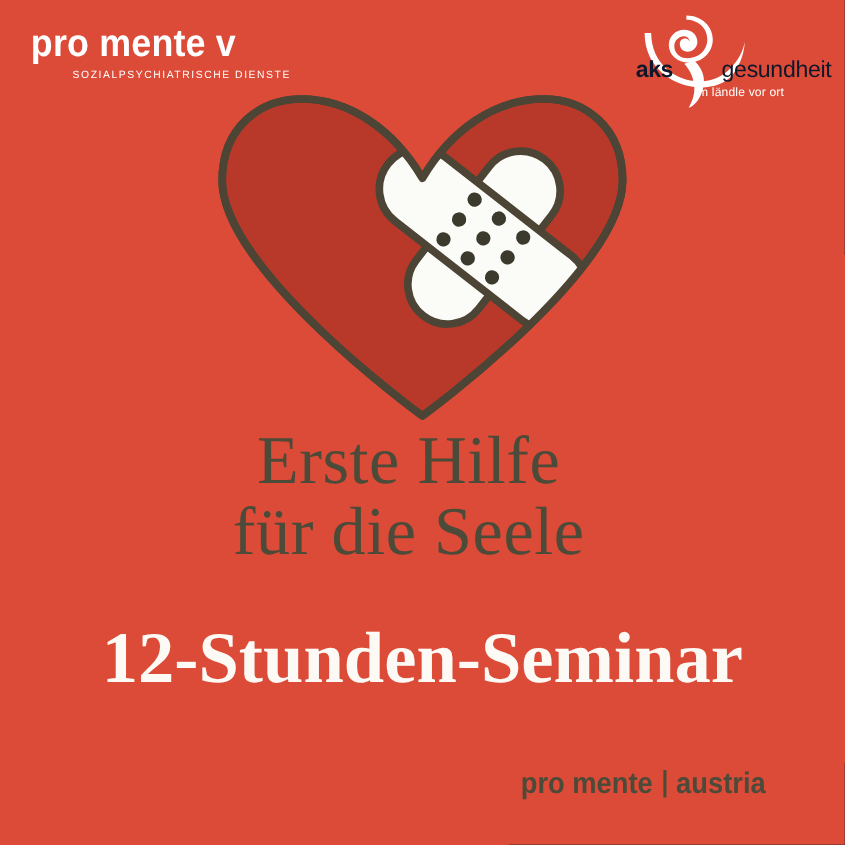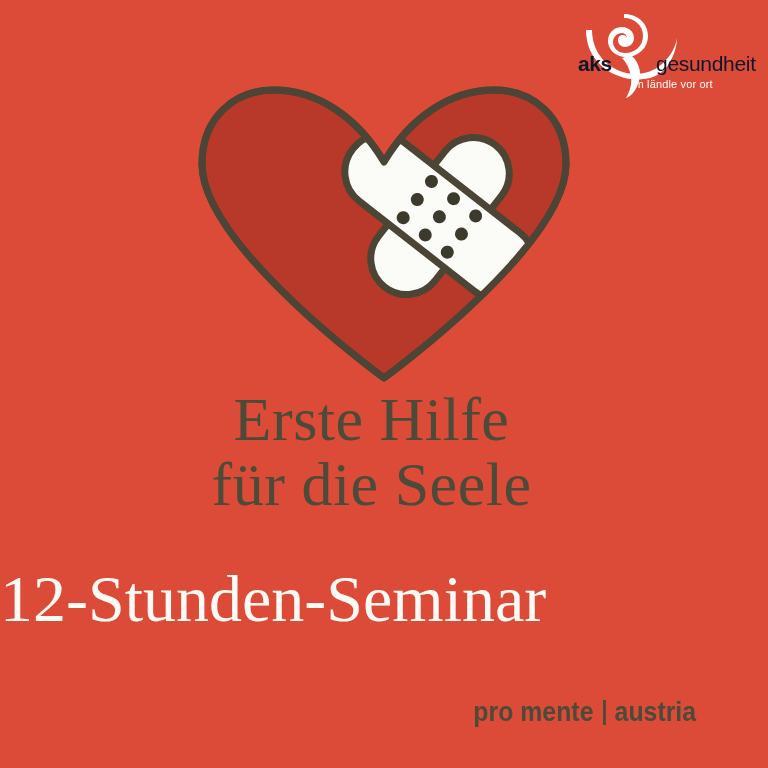--- a/index.html
+++ b/index.html
@@ -129,23 +129,24 @@
   }
   #headline .hl-line { display: block; white-space: nowrap; }
   #headline .hl-line-2 { margin-top: 2px; }
 
   
   #subtitle {
     position: absolute;
     left: 0;
     top: 566px;
     width: 768px;
+    text-align: center;
     color: #fdfaf6;
     font-family: "Liberation Serif", serif;
-    font-weight: 400;
+    font-weight: 700;
     font-size: 66px;
     line-height: 1;
     letter-spacing: 0px;
     white-space: nowrap;
   }
 
   
   #pma-logo {
     position: absolute;
     right: 72px;
@@ -166,20 +167,24 @@
     background: #4c4a38;
     vertical-align: -4px;
     margin: 0 10px;
   }
 </style>
 </head>
 <body>
 
 <div id="poster">
 
+  <div id="pm-logo">
+    <span class="pm-word">pro mente v</span>
+    <span class="pm-sub">SOZIALPSYCHIATRISCHE DIENSTE</span>
+  </div>
 
   <div id="aks-logo">
     <svg class="aks-mark" viewBox="0 0 170 86" aria-hidden="true">
 
       <path d="M16 18 C16 58, 62 74, 86 52 C96 43, 100 33, 101 26
                C101 33, 98 46, 90 56 C70 80, 10 66, 10 18 Z" fill="#ffffff"></path>
 
       <path d="M48 2 C62 2, 72 12, 72 24 C72 36, 62 45, 50 45
                C40 45, 32 38, 32 29 C32 21, 38 15, 46 15
                C53 15, 58 20, 58 26 C58 31, 54 35, 49 35

